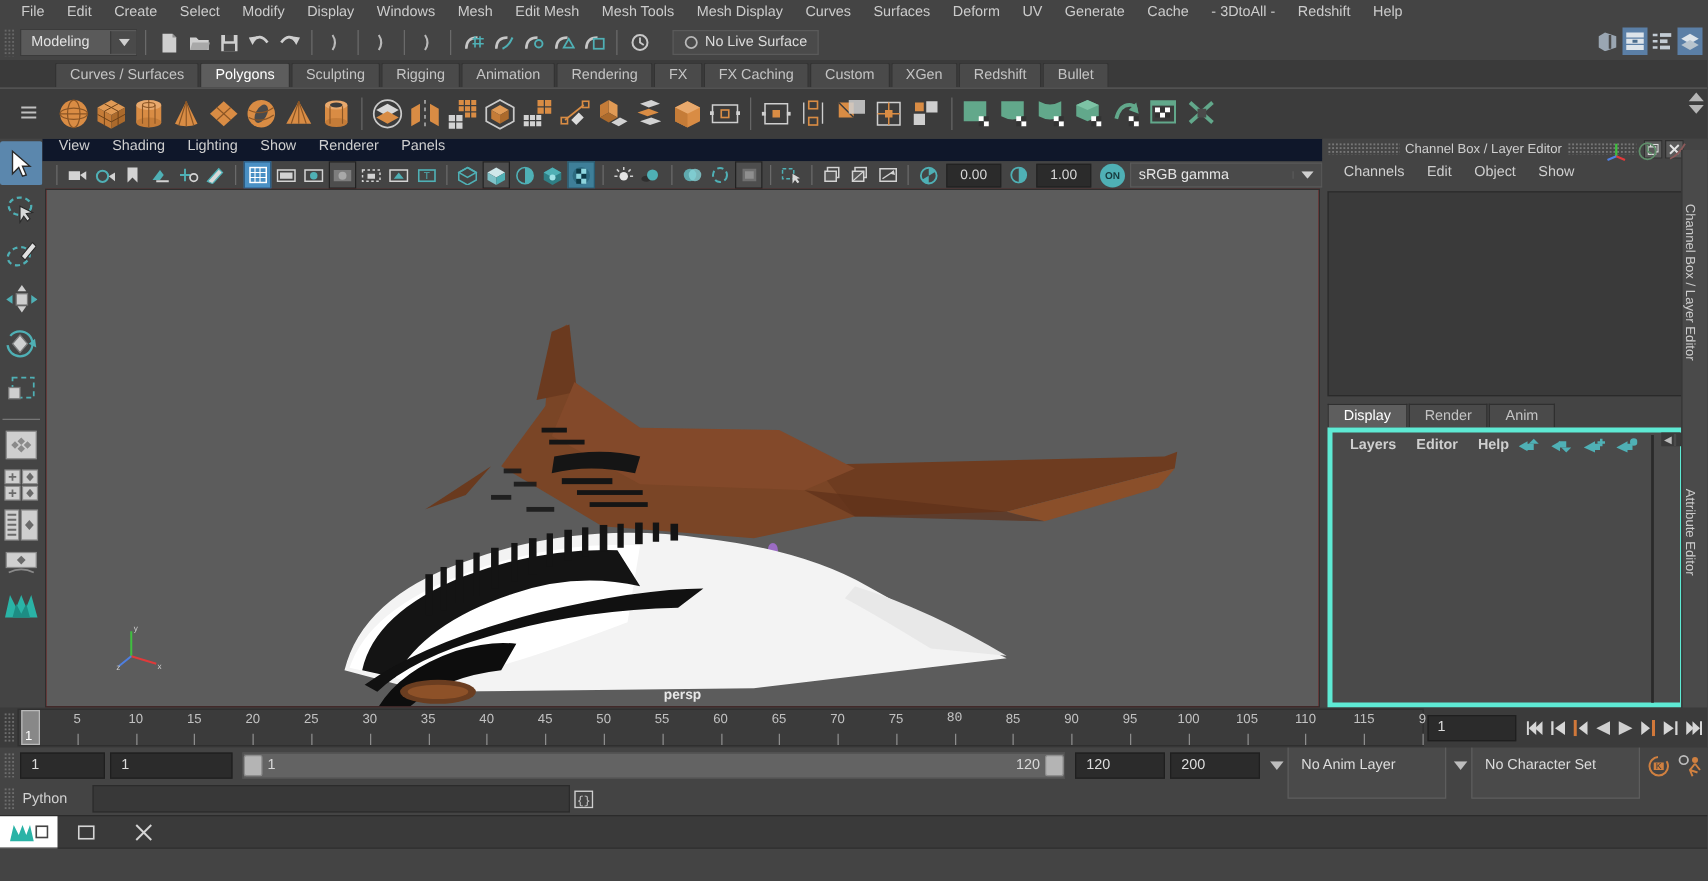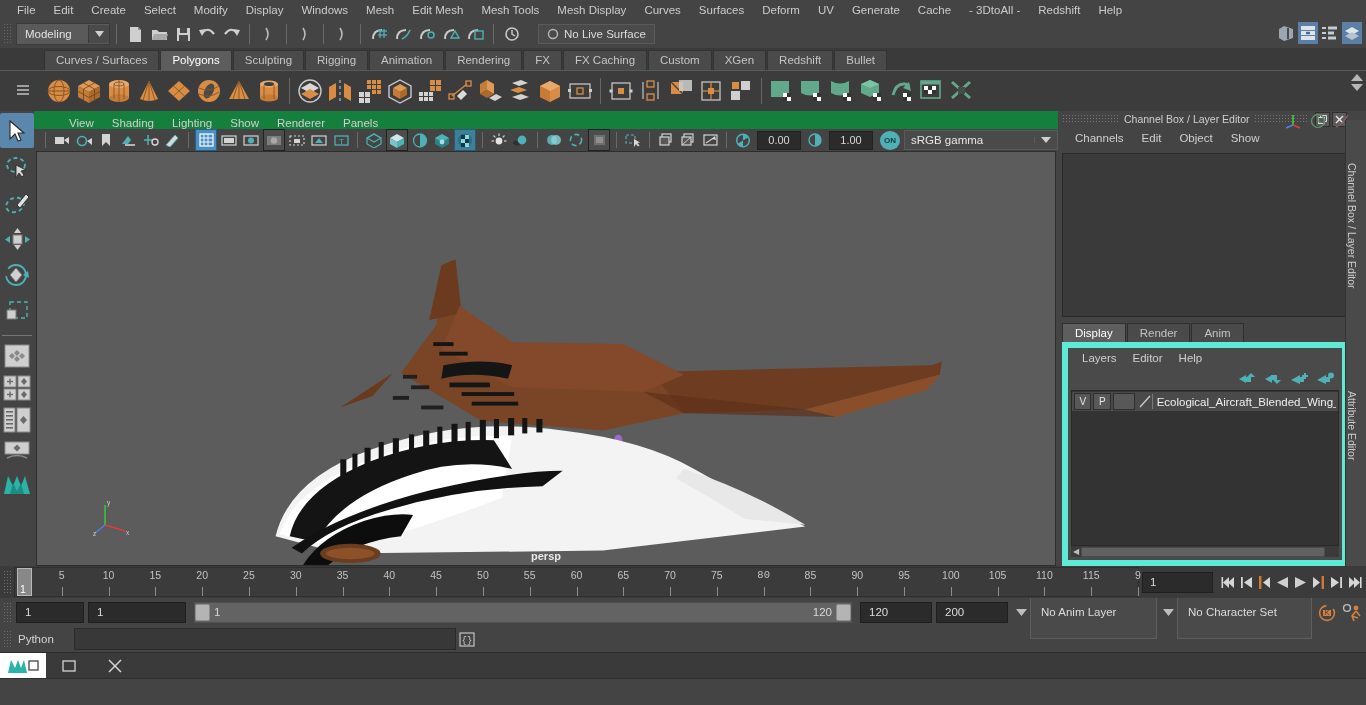--- a/index.html
+++ b/index.html
@@ -46,21 +46,21 @@
   
   .body{display:flex;height:455px;}
   .toolbox{width:44px;background:#444;display:flex;flex-direction:column;align-items:center;padding-top:2px;}
   .tb{width:34px;height:35px;display:flex;align-items:center;justify-content:center;margin-bottom:1px;}
   .tb.sel{background:#5b87ad;border-radius:2px;}
   .tb-sep{width:30px;height:1px;background:#777;margin:6px 0 5px 0;}
   .tbq{width:34px;height:30px;display:flex;align-items:center;justify-content:center;margin-bottom:2px;}
 
   
   .vpcol{flex:1;display:flex;flex-direction:column;background:#444;}
-  .vpmenu{height:18px;display:flex;align-items:flex-end;background:#15803d;padding-left:26px;}
+  .vpmenu{height:18px;display:flex;align-items:flex-start;background:#0f172a;padding-left:4px;}
   .vpmenu .vm{padding:0 9px;font-size:11.5px;color:#cfcfcf;}
   .vptool{height:22px;background:#444;display:flex;align-items:center;padding-left:6px;}
   .vt{width:20px;height:20px;display:flex;align-items:center;justify-content:center;margin:0 1px;}
   .vt.framed{border:1px solid #222;background:#4d4d4d;}
   .vt-sep{width:1px;height:16px;background:#6a6a6a;margin:0 5px;}
   .numfield{width:42px;height:17px;background:#2b2b2b;border:1px solid #222;color:#d7d7d7;
             font-size:11px;line-height:17px;text-align:center;margin:0 3px;}
   .gammabox{display:flex;align-items:center;height:18px;border:1px solid #5a5a5a;background:#4a4a4a;
             width:152px;margin-left:4px;}
   .gammabox .gl{flex:1;padding-left:6px;font-size:11.5px;color:#e6e6e6;}
@@ -80,21 +80,21 @@
   .cbwinbtn{width:13px;height:13px;background:#5a5a5a;border:1px solid #2f2f2f;margin-left:2px;
             display:flex;align-items:center;justify-content:center;font-size:9px;color:#ddd;}
   .cbmenu{height:22px;display:flex;align-items:center;background:#444;padding-left:8px;position:relative;}
   .cbmenu .cm{padding:0 9px;font-size:11.5px;color:#cfcfcf;}
   .cbicons{position:absolute;right:20px;top:-14px;display:flex;align-items:center;gap:8px;}
   .cbpanel{flex:0 0 162px;margin:4px 22px 0 4px;background:#3a3a3a;border:1px solid #2a2a2a;}
   .lyrtabs{display:flex;margin:6px 22px 0 4px;align-items:flex-end;}
   .lyrtab{height:18px;line-height:18px;padding:0 12px;font-size:11.5px;background:#4a4a4a;color:#c3c3c3;
           border:1px solid #2f2f2f;border-bottom:none;margin-right:1px;}
   .lyrtab.active{background:#5e5e5e;color:#fff;}
-  .lyrbody{margin:0 22px 0 4px;background:#4a4a4a;border:6px solid #5eead4;flex:1;display:flex;flex-direction:column;}
+  .lyrbody{margin:0 22px 0 4px;background:#4a4a4a;border:4px solid #5eead4;flex:1;display:flex;flex-direction:row;font-weight:bold;}
   .lyrmenu{height:20px;display:flex;align-items:center;padding-left:6px;}
   .lyrmenu .lm{padding:0 8px;font-size:11.5px;color:#cfcfcf;}
   .lyrtoolbar{height:20px;display:flex;align-items:center;justify-content:flex-end;padding-right:8px;gap:9px;}
   .lyrlist{flex:1;background:#333333;border:1px solid #2a2a2a;margin:2px 3px 0 3px;overflow:hidden;}
   .lyrrow{display:flex;align-items:center;height:19px;background:#4a4a4a;border-bottom:1px solid #333;
           padding:0 2px;margin-top:1px;}
   .lyrchip{width:17px;height:15px;background:#585858;border:1px solid #2e2e2e;color:#e6e6e6;
            font-size:10px;display:flex;align-items:center;justify-content:center;margin-right:2px;}
   .lyrchip.blank{width:22px;}
   .lyrname{font-size:11.5px;color:#eeeeee;white-space:nowrap;overflow:hidden;padding-left:4px;}

